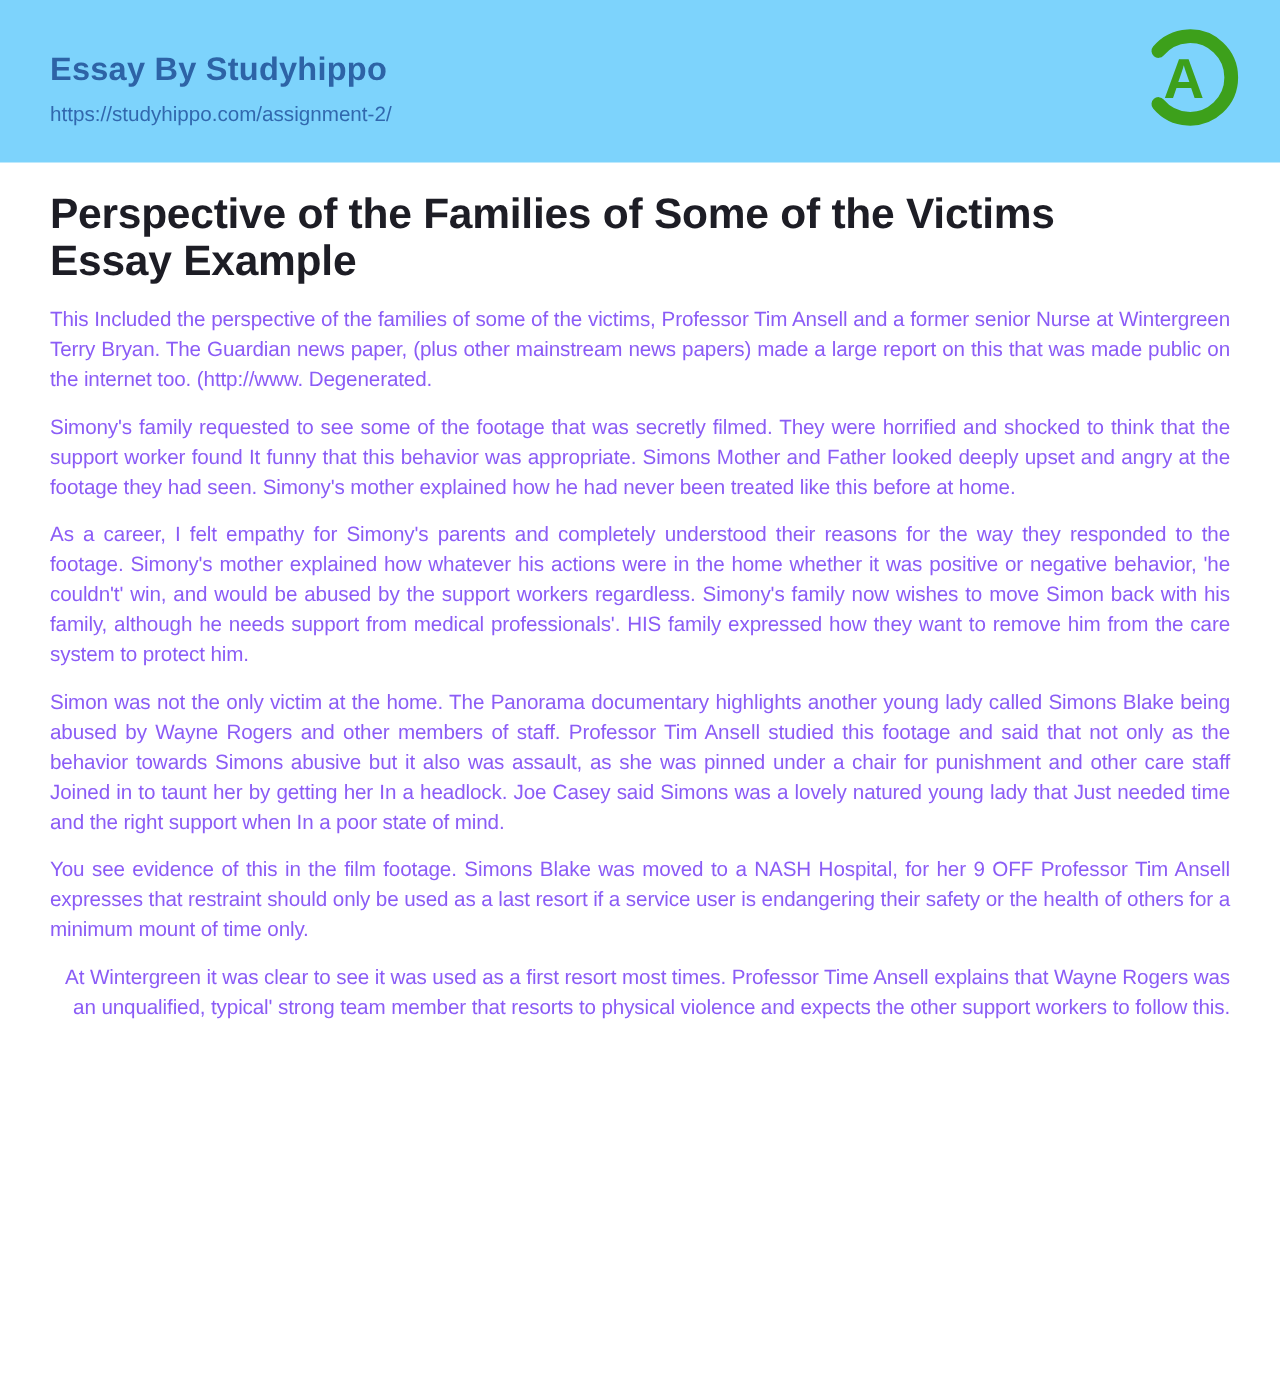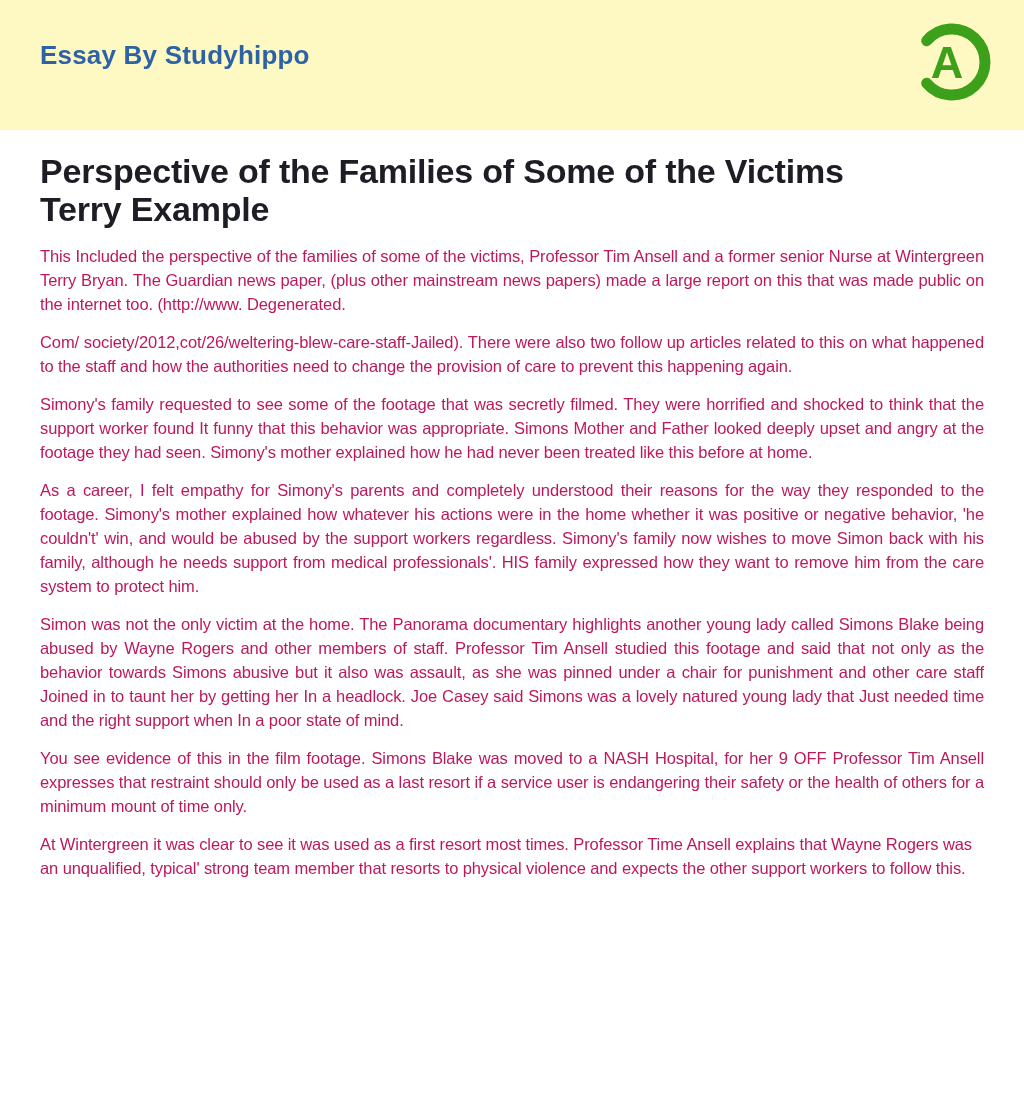--- a/index.html
+++ b/index.html
@@ -8,21 +8,21 @@
     height: 1115px;
     background: #ffffff;
     font-family: "Liberation Sans", sans-serif;
     overflow: hidden;
   }
   
   .page-header {
     position: relative;
     width: 100%;
     height: 130px;
-    background: #fef9c3;
+    background: #7dd3fc;
   }
   .header-text {
     position: absolute;
     left: 40px;
     top: 40px;
   }
   .site-title {
     font-size: 26px;
     font-weight: bold;
     color: #2d63a6;
@@ -53,48 +53,48 @@
     font-weight: bold;
     color: #1d1d25;
     letter-spacing: -0.2px;
     max-width: 880px;
     margin-bottom: 16px;
   }
   .essay-body p {
     font-size: 16.5px;
     line-height: 24px;
     letter-spacing: -0.1px;
-    color: #be185d;
+    color: #8b5cf6;
     text-align: justify;
     margin-bottom: 14px;
   }
   .essay-body p.align-left {
-    text-align: left;
+    text-align: right;
   }
 </style>
 </head>
 <body>
 
 <header class="page-header">
   <div class="header-text">
     <div class="site-title">Essay By Studyhippo</div>
+    <a class="page-url">https://studyhippo.com/assignment-2/</a>
   </div>
   <div class="logo">
     <svg width="84" height="88" viewBox="0 0 84 88">
       <path d="M 16.7 22.8 A 33 33 0 1 1 16.7 65.2" fill="none" stroke="#3da01b" stroke-width="11" stroke-linecap="round"></path>
       <text x="37" y="60" text-anchor="middle" font-family="Liberation Sans, sans-serif" font-size="45" font-weight="bold" fill="#3da01b">A</text>
     </svg>
   </div>
 </header>
 
 <main class="article">
-  <h1 class="essay-title">Perspective of the Families of Some of the Victims Terry Example</h1>
+  <h1 class="essay-title">Perspective of the Families of Some of the Victims Essay Example</h1>
 
   <div class="essay-body">
     <p>This Included the perspective of the families of some of the victims, Professor Tim Ansell and a former senior Nurse at Wintergreen Terry Bryan. The Guardian news paper, (plus other mainstream news papers) made a large report on this that was made public on the internet too. (http://www. Degenerated.</p>
-    <p>Com/ society/2012,cot/26/weltering-blew-care-staff-Jailed). There were also two follow up articles related to this on what happened to the staff and how the authorities need to change the provision of care to prevent this happening again.</p>
     <p>Simony's family requested to see some of the footage that was secretly filmed. They were horrified and shocked to think that the support worker found It funny that this behavior was appropriate. Simons Mother and Father looked deeply upset and angry at the footage they had seen. Simony's mother explained how he had never been treated like this before at home.</p>
     <p>As a career, I felt empathy for Simony's parents and completely understood their reasons for the way they responded to the footage. Simony's mother explained how whatever his actions were in the home whether it was positive or negative behavior, 'he couldn't' win, and would be abused by the support workers regardless. Simony's family now wishes to move Simon back with his family, although he needs support from medical professionals'. HIS family expressed how they want to remove him from the care system to protect him.</p>
     <p>Simon was not the only victim at the home. The Panorama documentary highlights another young lady called Simons Blake being abused by Wayne Rogers and other members of staff. Professor Tim Ansell studied this footage and said that not only as the behavior towards Simons abusive but it also was assault, as she was pinned under a chair for punishment and other care staff Joined in to taunt her by getting her In a headlock. Joe Casey said Simons was a lovely natured young lady that Just needed time and the right support when In a poor state of mind.</p>
     <p>You see evidence of this in the film footage. Simons Blake was moved to a NASH Hospital, for her 9 OFF Professor Tim Ansell expresses that restraint should only be used as a last resort if a service user is endangering their safety or the health of others for a minimum mount of time only.</p>
     <p class="align-left">At Wintergreen it was clear to see it was used as a first resort most times. Professor Time Ansell explains that Wayne Rogers was an unqualified, typical' strong team member that resorts to physical violence and expects the other support workers to follow this.</p>
   </div>
 </main>
 
 </body></html>

